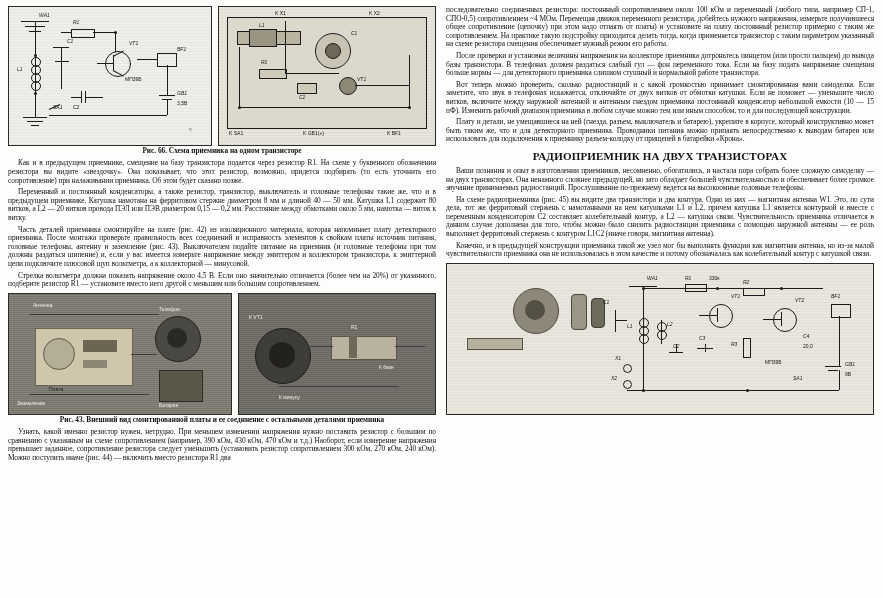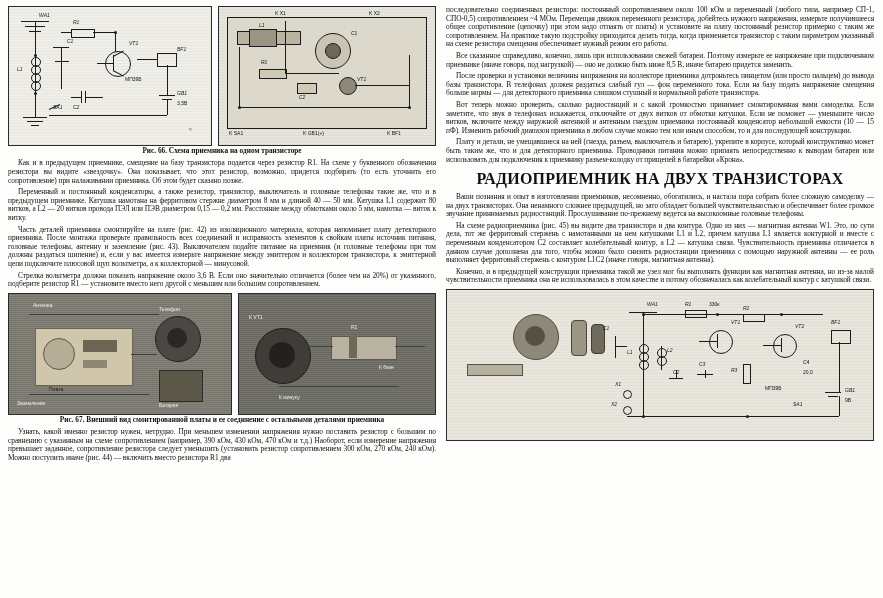--- a/index.html
+++ b/index.html
@@ -36,21 +36,21 @@
   p.body.noind { text-indent: 0; }
   .cap {
     margin: 1px 0 4px 0;
     font-size: 7.3px;
     line-height: 8.4px;
     font-weight: bold;
     text-align: center;
   }
   h2.section {
     margin: 6px 0 5px 0;
-    font-size: 16px;
+    font-size: 11px;
     font-weight: bold;
     text-align: center;
     letter-spacing: 0.2px;
   }
 
   
   .fig {
     position: relative;
     border: 1px solid #2a2a2a;
     background: #efeee9;
@@ -224,21 +224,21 @@
         <div class="dot" style="left:19px;top:99px;"></div>
         <div class="dot" style="left:189px;top:99px;"></div>
       </div>
     </div>
 
     <div class="cap">Рис. 66. Схема приемника на одном транзисторе</div>
 
     <p class="body">Как и в предыдущем приемнике, смещение на базу транзистора подается через резистор R1. На схеме у буквенного обозначения резистора вы видите «звездочку». Она показывает, что этот резистор, возможно, придется подбирать (то есть уточнить его сопротивление) при налаживании приемника. Об этом будет сказано позже.</p>
     <p class="body">Переменный и постоянный конденсаторы, а также резистор, транзистор, выключатель и головные телефоны такие же, что и в предыдущем приемнике. Катушка намотана на ферритовом стержне диаметром 8 мм и длиной 40 — 50 мм. Катушка L1 содержит 80 витков, а L2 — 20 витков провода ПЭЛ или ПЭВ диаметром 0,15 — 0,2 мм. Расстояние между обмотками около 5 мм, намотка — виток к витку.</p>
     <p class="body">Часть деталей приемника смонтируйте на плате (рис. 42) из изоляционного материала, которая напоминает плату детекторного приемника. После монтажа проверьте правильность всех соединений и исправность элементов к свойкам платы источник питания, головные телефоны, антенну и заземление (рис. 43). Выключателем подайте питание на приемник (и головные телефоны при том должны раздаться шипение) и, если у вас имеется измерьте напряжение между эмиттером и коллектором транзистора, к эмиттерной цепи подключите плюсовой щуп вольтметра, а к коллекторной — минусовой.</p>
-    <p class="body">Стрелка вольтметра должна показать напряжение около 3,6 В. Если оно значительно отличается (более чем на 20%) от указанного, подберите резистор R1 — установите вместо него другой с меньшим или большим сопротивлением.</p>
+    <p class="body">Стрелка вольтметра должна показать напряжение около 4,5 В. Если оно значительно отличается (более чем на 20%) от указанного, подберите резистор R1 — установите вместо него другой с меньшим или большим сопротивлением.</p>
 
     <div class="figrow" style="height:122px;margin-top:4px;">
 
       <div class="photo" style="width:222px;height:120px;background:#7f7c73;">
         <div class="ph-noise"></div>
         <div class="board" style="left:26px;top:34px;width:96px;height:56px;"></div>
         <div class="blob" style="left:34px;top:44px;width:30px;height:30px;background:#b5ae97;border:1px solid #5f5947;"></div>
         <div class="pshape" style="left:74px;top:46px;width:34px;height:12px;background:#6c6554;"></div>
         <div class="pshape" style="left:74px;top:66px;width:24px;height:8px;background:#8d8673;"></div>
         <div class="blob" style="left:146px;top:22px;width:44px;height:44px;background:#4a4843;border:1px solid #23211e;"></div>
@@ -263,29 +263,28 @@
         <div class="wire" style="left:68px;top:52px;width:26px;"></div>
         <div class="wire" style="left:156px;top:52px;width:30px;"></div>
         <div class="wire" style="left:40px;top:92px;width:120px;"></div>
         <div class="smalltxt" style="left:10px;top:20px;">К VT1</div>
         <div class="smalltxt" style="left:112px;top:30px;">R1</div>
         <div class="smalltxt" style="left:140px;top:70px;">К базе</div>
         <div class="smalltxt" style="left:40px;top:100px;">К минусу</div>
       </div>
     </div>
 
-    <div class="cap">Рис. 67. Внешний вид смонтированной платы и ее соединение с остальными деталями приемника</div>
+    <div class="cap">Рис. 43. Внешний вид смонтированной платы и ее соединение с остальными деталями приемника</div>
 
     <p class="body">Узнать, какой именно резистор нужен, нетрудно. При меньшем изменении напряжения нужно поставить резистор с большим по сравнению с указанным на схеме сопротивлением (например, 390 кОм, 430 кОм, 470 кОм и т.д.) Наоборот, если измерение напряжения превышает заданное, сопротивление резистора следует уменьшить (установить резистор сопротивлением 300 кОм, 270 кОм, 240 кОм). Можно поступить иначе (рис. 44) — включить вместо резистора R1 два</p>
   </div>
 
   <div class="col col-right">
 
     <p class="body noind">последовательно соединенных резистора: постоянный сопротивлением около 100 кОм и переменный (любого типа, например СП-1, СПО-0,5) сопротивлением ~4 МОм. Перемещая движок переменного резистора, добейтесь нужного напряжения, измерьте получившееся общее сопротивление (цепочку) при этом надо отпаять от платы) и установите на плату постоянный резистор примерно с таким же сопротивлением. На практике такую подстройку приходится делать тогда, когда применяется транзистор с таким параметром указанный на схеме резистора смещения обеспечивает нужный режим его работы.</p>
-    <p class="body">Все сказанное справедливо, конечно, лишь при использовании свежей батареи. Поэтому измерьте ее напряжение при подключенном приемнике (иначе говоря, под нагрузкой) — оно не должно быть ниже 8,5 В, иначе батарею придется заменить.</p>
     <p class="body">После проверки и установки величины напряжения на коллекторе приемника дотроньтесь пинцетом (или просто пальцем) до вывода базы транзистора. В телефонах должен раздаться слабый гул — фон переменного тока. Если на базу подать напряжение смещения больше нормы — для детекторного приемника слишком стушный и нормальной работе транзистора.</p>
     <p class="body">Вот теперь можно проверить, сколько радиостанций и с какой громкостью принимает смонтированная вами самоделка. Если заметите, что звук в телефонах искажается, отключайте от двух витков от обмотки катушки. Если не поможет — уменьшите число витков, включите между наружной антенной и антенным гнездом приемника постоянный конденсатор небольшой емкости (10 — 15 пФ). Изменить рабочий диапазон приемника в любом случае можно тем или иным способом, то и для последующей конструкции.</p>
     <p class="body">Плату и детали, не умещавшиеся на ней (гнезда, разъем, выключатель и батарею), укрепите в корпусе, который конструктивно может быть таким же, что и для детекторного приемника. Проводники питания можно припаять непосредственно к выводам батареи или использовать для подключения к приемнику разъем-колодку от прищепей в батарейки «Крона».</p>
 
     <h2 class="section">РАДИОПРИЕМНИК НА ДВУХ ТРАНЗИСТОРАХ</h2>
 
     <p class="body">Ваши познания и опыт в изготовлении приемников, несомненно, обогатились, и настала пора собрать более сложную самоделку — на двух транзисторах. Она ненамного сложнее предыдущей, но зато обладает большей чувствительностью и обеспечивает более громкое звучание принимаемых радиостанций. Прослушивание по-прежнему ведется на высокоомные головные телефоны.</p>
     <p class="body">На схеме радиоприемника (рис. 45) вы видите два транзистора и два контура. Одно из них — магнитная антенна W1. Это, по сути дела, тот же ферритовый стержень с намотанными на нем катушками L1 и L2, причем катушка L1 является контурной и вместе с переменным конденсатором С2 составляет колебательный контур, а L2 — катушка связи. Чувствительность приемника отличается в данном случае дополнена для того, чтобы можно было снизить радиостанции приемника с помощью наружной антенны — ее роль выполняет ферритовый стержень с контуром L1С2 (иначе говоря, магнитная антенна).</p>
     <p class="body">Конечно, и в предыдущей конструкции приемника такой же узел мог бы выполнять функции как магнитная антенна, но из-за малой чувствительности приемника она не использовалась в этом качестве и потому обозначалась как колебательный контур с катушкой связи.</p>
 

